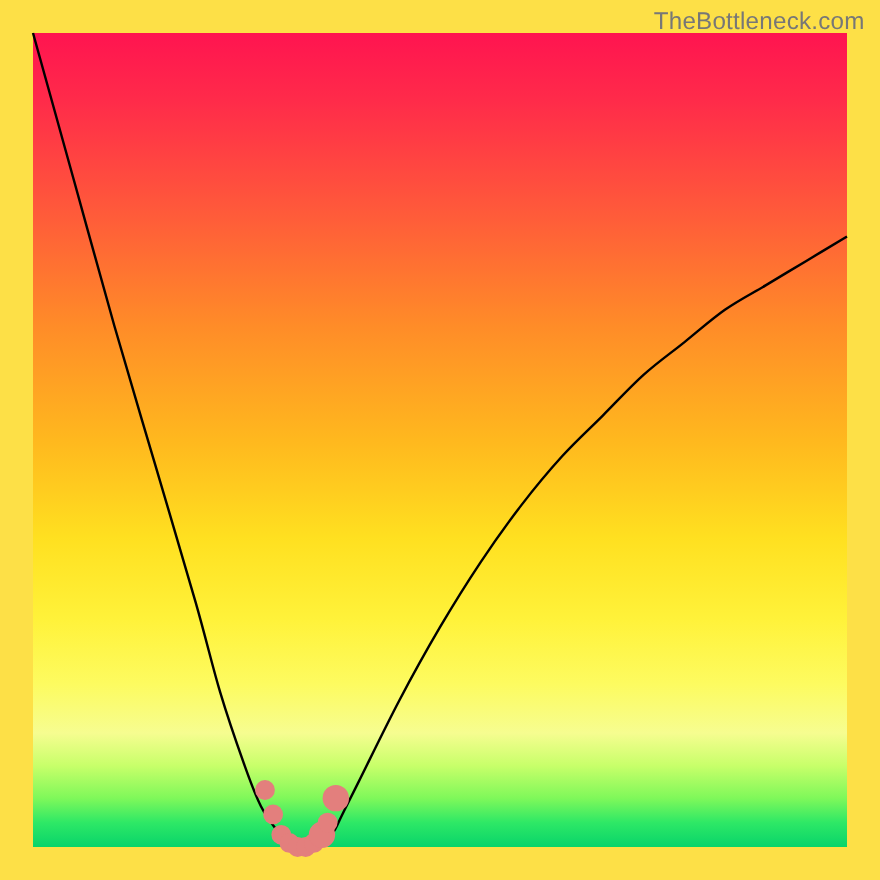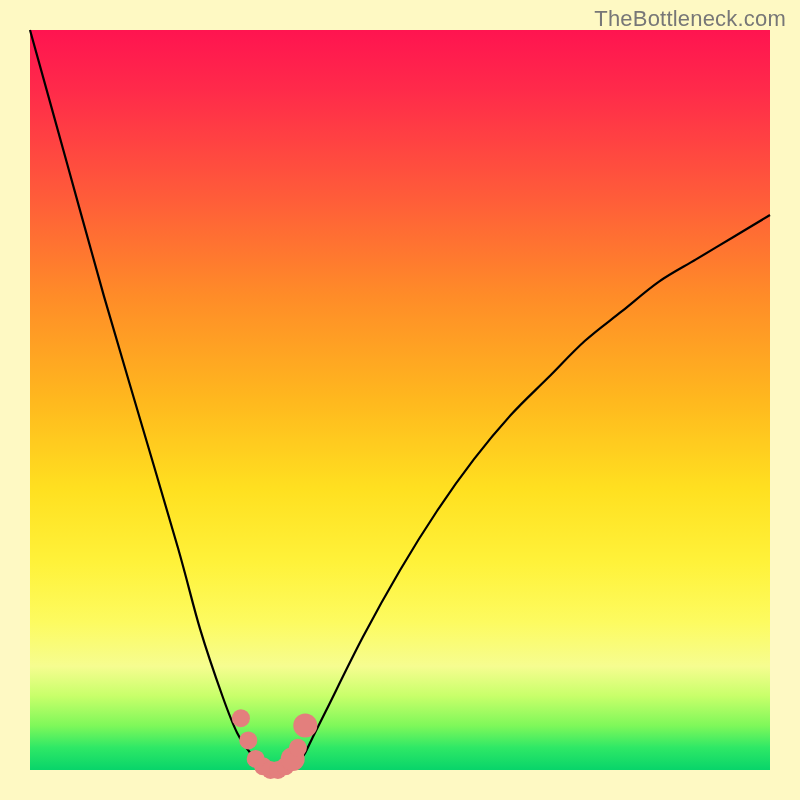--- a/index.html
+++ b/index.html
@@ -7,21 +7,21 @@
     padding: 0;
     width: 800px;
     height: 800px;
     background: #000;
     overflow: hidden;
     font-family: Arial, Helvetica, sans-serif;
   }
   .frame {
     position: absolute;
     inset: 0;
-    background: #fef9c3;
+    background: #fde047;
   }
   .plot-area {
     position: absolute;
     left: 30px;
     top: 30px;
     width: 740px;
     height: 740px;
     background: linear-gradient(to bottom,
       #ff1450 0%,
       #ff2a4a 8%,

